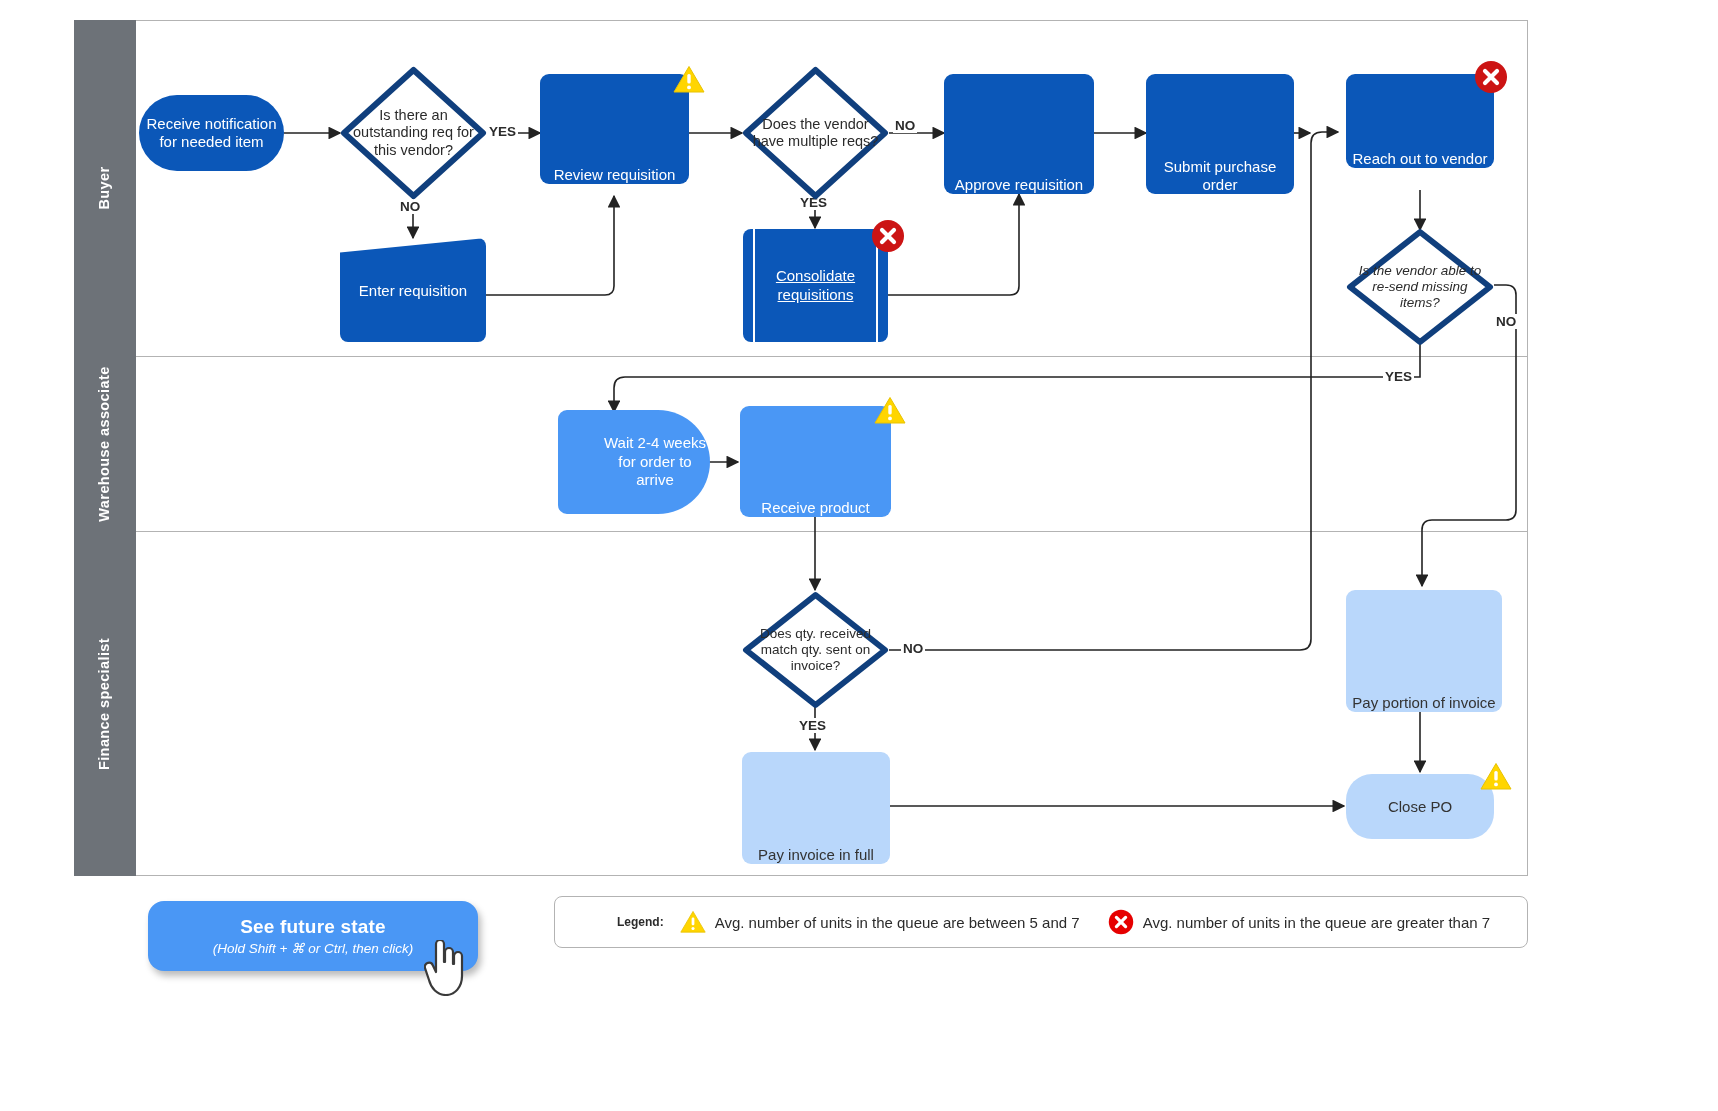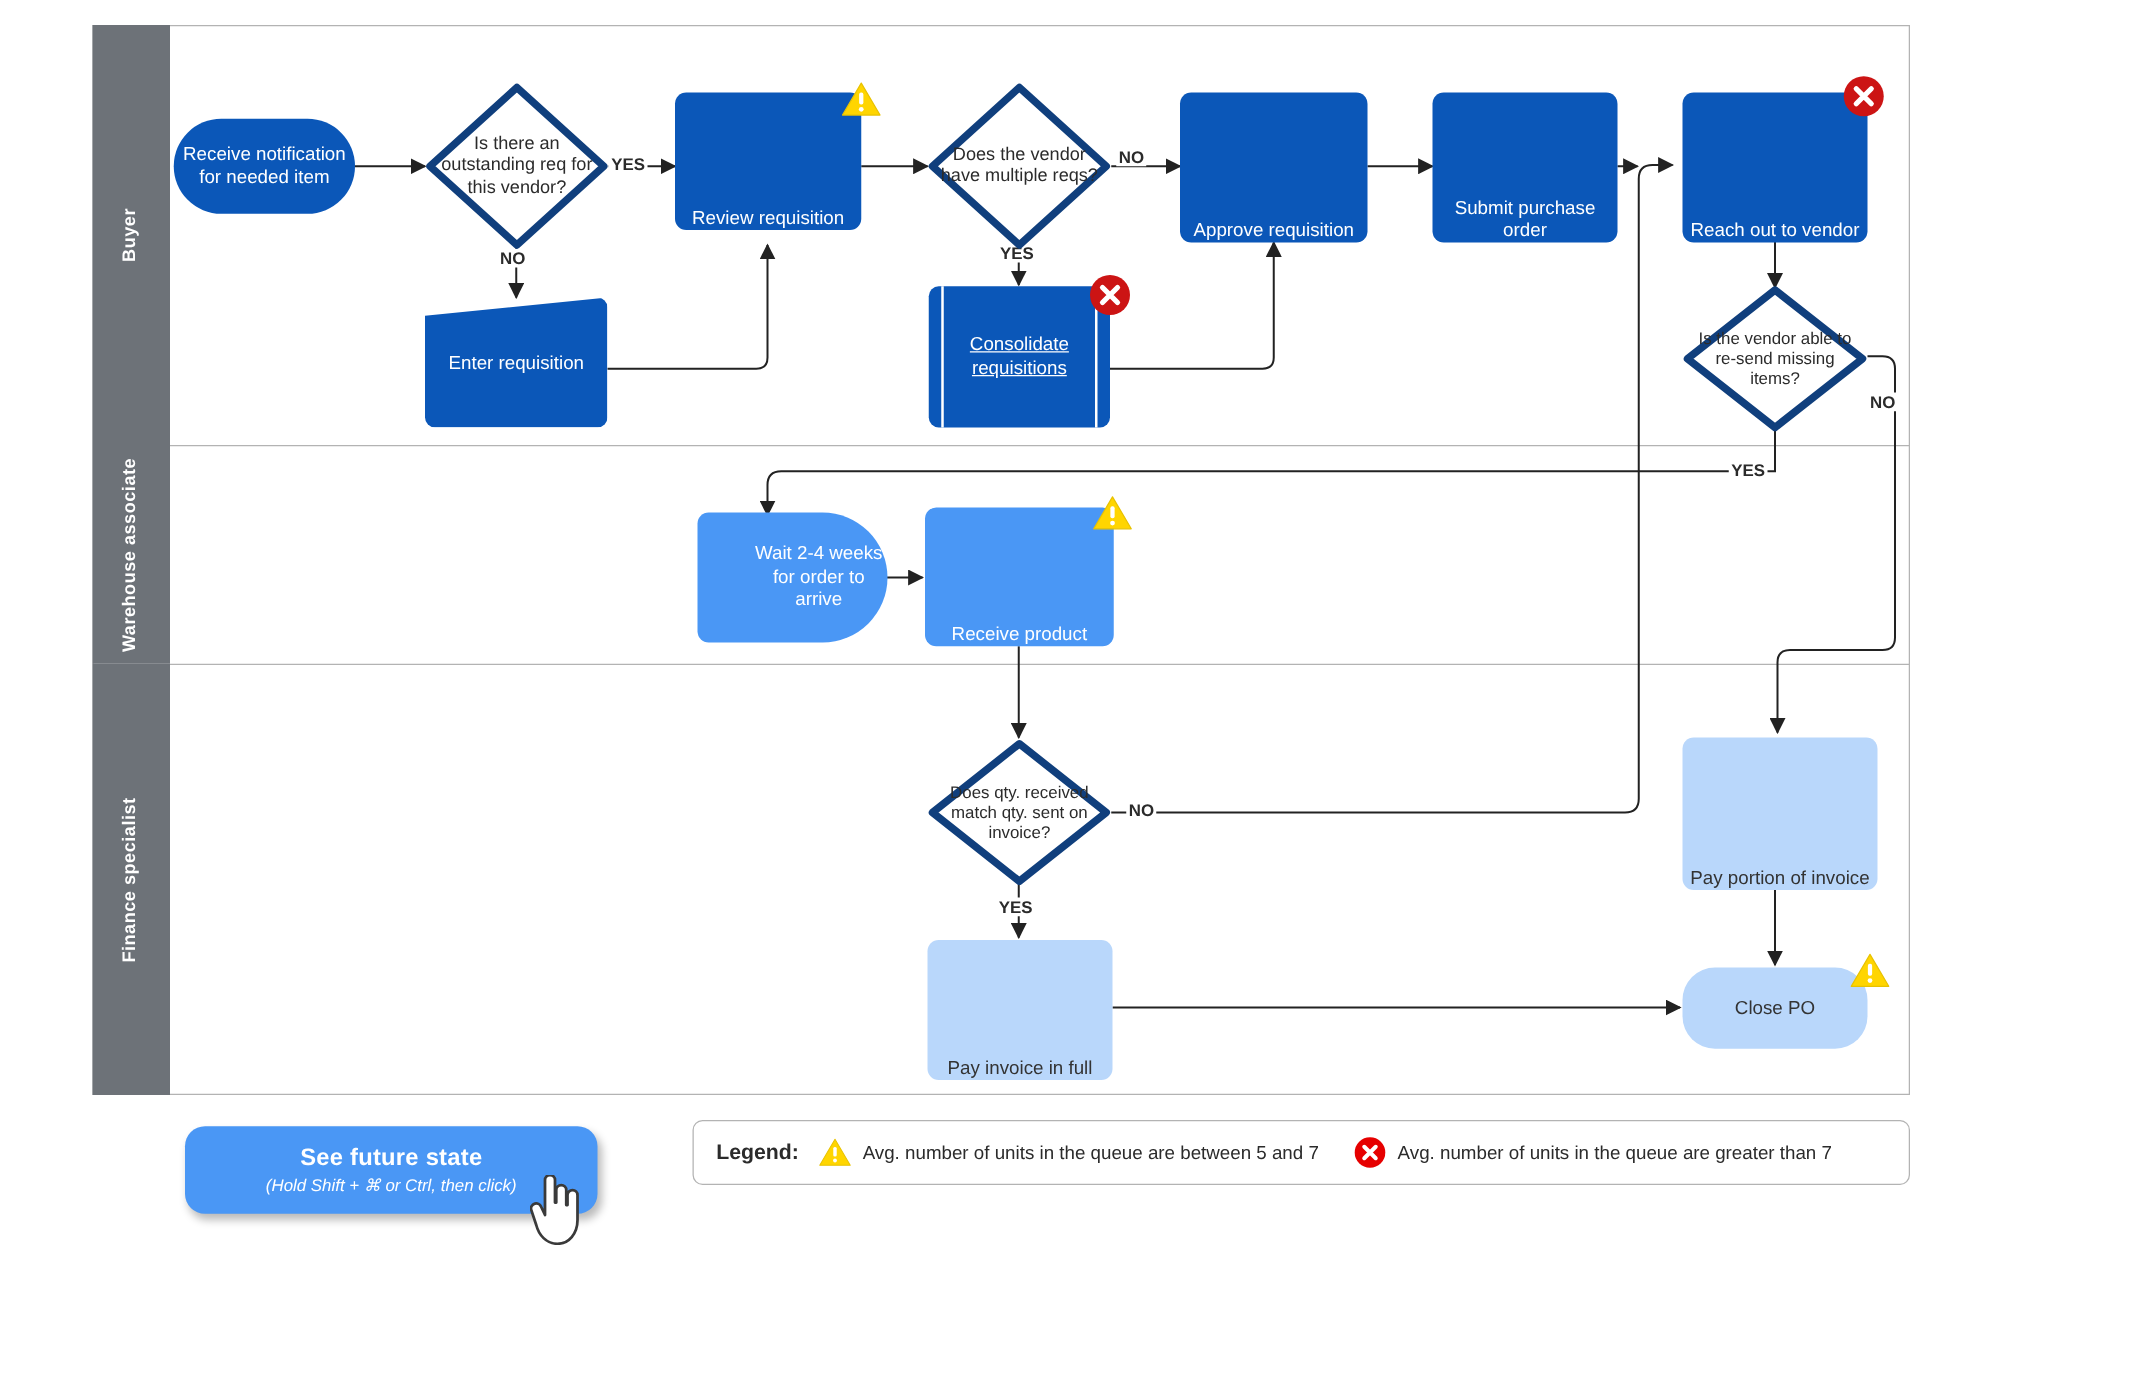--- a/index.html
+++ b/index.html
@@ -240,24 +240,25 @@
     border: 1px solid #b3b3b3;
     border-radius: 8px;
     background: #ffffff;
     display: flex;
     align-items: center;
     box-sizing: border-box;
     padding: 0 18px;
     z-index: 20;
   }
   .legend .lg-title {
-    font-size: 17px;
+    font-size: 12px;
     font-weight: bold;
     color: #2b2b2b;
     margin-right: 16px;
+    margin-left: 44px;
   }
   .legend .lg-item {
     display: flex;
     align-items: center;
     font-size: 15px;
     color: #2b2b2b;
   }
   .legend .lg-item .lg-ico { margin-right: 9px; display:flex; }
   .legend .lg-gap { width: 28px; }
 </style>
@@ -384,31 +385,31 @@
   </div>
 
   <div class="node fill-dark rounded" style="left:944px; top:74px; width:150px; height:120px; z-index:10;">
     <span>Approve requisition</span>
   </div>
 
   <div class="node fill-dark rounded" style="left:1146px; top:74px; width:148px; height:120px; z-index:10;">
     <span>Submit purchase order</span>
   </div>
 
-  <div class="node fill-dark rounded" style="left:1346px; top:74px; width:148px; height:120px; z-index:10;">
+  <div class="node fill-dark rounded" style="left:1346px; top:74px; width:148px; height:94px; z-index:10;">
     <span>Reach out to vendor</span>
   </div>
   <div class="badge badge-err" style="left:1474px; top:60px;">
     <svg width="34" height="34" viewBox="0 0 34 34">
       <circle cx="17" cy="17" r="16" fill="#cc1414"></circle>
       <path d="M11 11 L23 23 M23 11 L11 23" stroke="#ffffff" stroke-width="4.2" stroke-linecap="round"></path>
     </svg>
   </div>
 
-  <div class="diamond" style="left:1346px; top:228px; width:148px; height:118px; z-index:10;">
+  <div class="diamond" style="left:1346px; top:228px; width:148px; height:118px; z-index:10;font-style:italic;">
     <svg width="148" height="118" viewBox="0 0 148 118">
       <polygon points="74,4 144,59 74,114 4,59" fill="#ffffff" stroke="#103f7d" stroke-width="6" stroke-linejoin="round"></polygon>
     </svg>
     <div class="dtext" style="font-size:13.5px;">Is the vendor able to re-send missing items?</div>
   </div>
 
   <div class="delay" style="left:558px; top:410px; width:110px; height:104px; z-index:10;padding-left:42px;">
     <span>Wait 2-4 weeks for order to arrive</span>
   </div>
 

